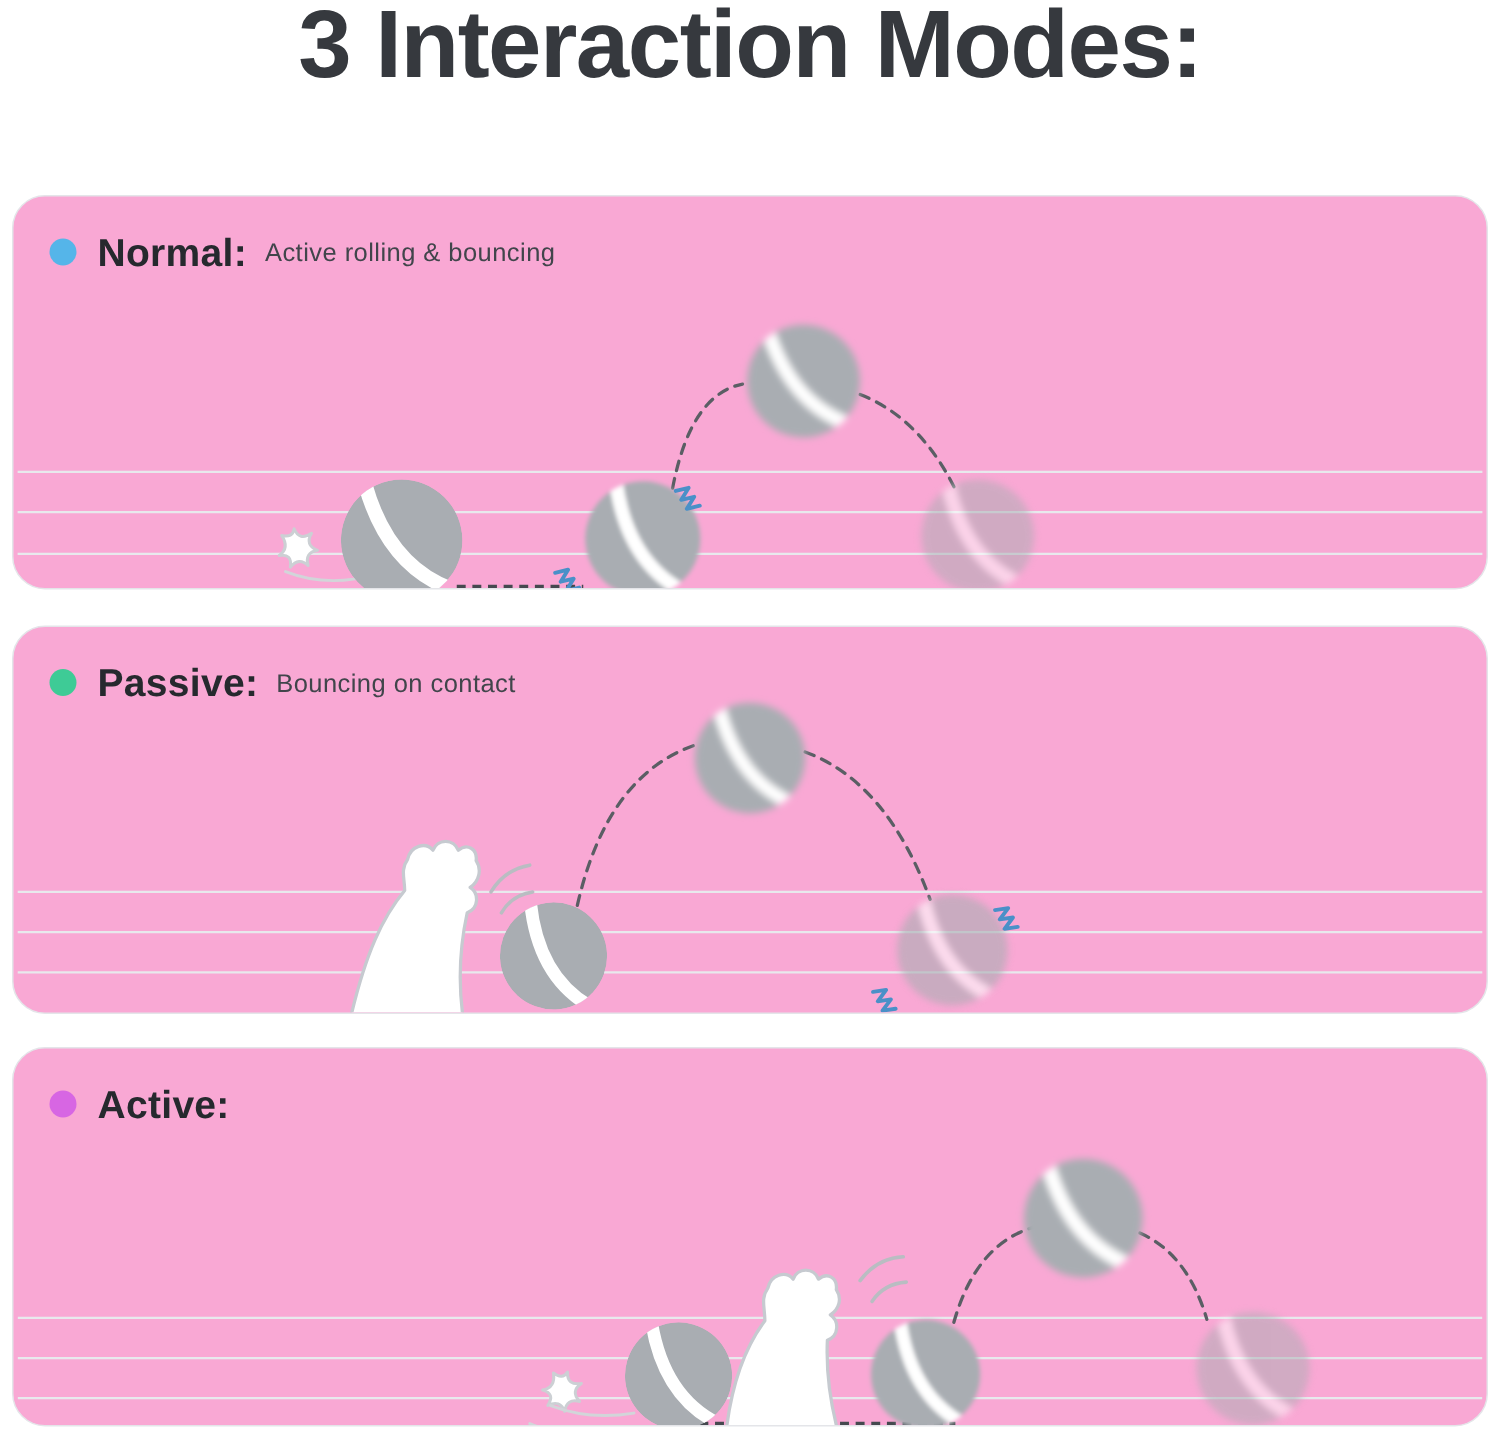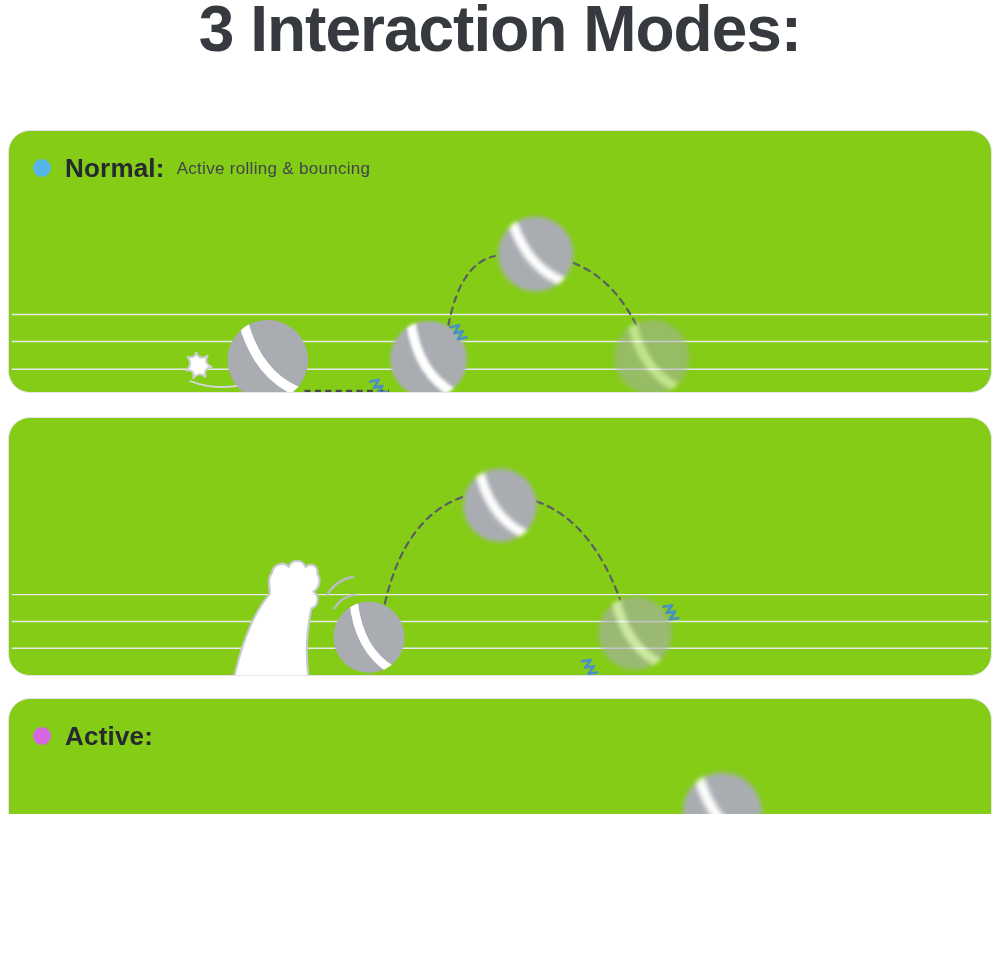--- a/index.html
+++ b/index.html
@@ -1,30 +1,30 @@
 <!DOCTYPE html>
 <html><head>
 <meta charset="utf-8">
 <style>
   * { margin:0; padding:0; box-sizing:border-box; }
   html,body { background:#ffffff; }
   .page {
-    position:relative; width:1000px; height:814px;
+    position:relative; width:1000px; height:961px;
     background:#ffffff; overflow:hidden;
     font-family:"Liberation Sans", sans-serif;
   }
   .title {
     position:absolute; top:-8px; left:0; right:0;
     text-align:center;
     font-size:64px; font-weight:bold; letter-spacing:-1px;
     color:#36393e;
   }
   .panel {
     position:absolute; left:8px; right:8px;
-    background:#84cc16;
+    background:#f9a8d4;
     border:1.5px solid #e4e5e9;
     border-radius:22px;
     overflow:hidden;
   }
   .phead {
     position:absolute; top:24px; left:24px;
     display:flex; align-items:center; gap:14px;
     z-index:2; line-height:1;
   }
   .dot { width:18px; height:18px; border-radius:50%; flex:0 0 auto; }
@@ -96,20 +96,25 @@
       <use href="#ball" transform="translate(528,124) rotate(8) scale(0.95)" filter="url(#b2)"></use>
       <use href="#ball" transform="translate(645,228) rotate(14) scale(0.95)" filter="url(#b2)" opacity="0.5"></use>
       <g style="stroke: rgb(74, 144, 200);">
         <use href="#sq" transform="translate(368,247) rotate(50)"></use>
         <use href="#sq" transform="translate(449,192) rotate(50)"></use>
       </g>
     </svg>
   </section>
 
   <section class="panel" style="top:417px;height:259px">
+    <header class="phead">
+      <span class="dot" style="background: rgb(62, 203, 150);"></span>
+      <span class="plabel">Passive:</span>
+      <span class="pdesc">Bouncing on contact</span>
+    </header>
     <svg class="art" viewBox="0 0 984 259" style="color: rgb(169, 173, 178);">
       <g>
         <line class="floor" x1="0" y1="178" x2="984" y2="178"></line>
         <line class="floor" x1="0" y1="205" x2="984" y2="205"></line>
         <line class="floor" x1="0" y1="232" x2="984" y2="232"></line>
       </g>
       <path class="arc" d="M 376,187 Q 396,99 456,79"></path>
       <path class="arc" d="M 529,84 Q 584,104 613,183"></path>
       <path class="paw" d="M 224,261 C 234,219 245,195 260,177 C 260,169 257,163 262,156 C 264,147 274,144 279,150
                C 282,142 293,142 296,150 C 302,145 309,149 308,157 C 312,163 310,171 304,175

